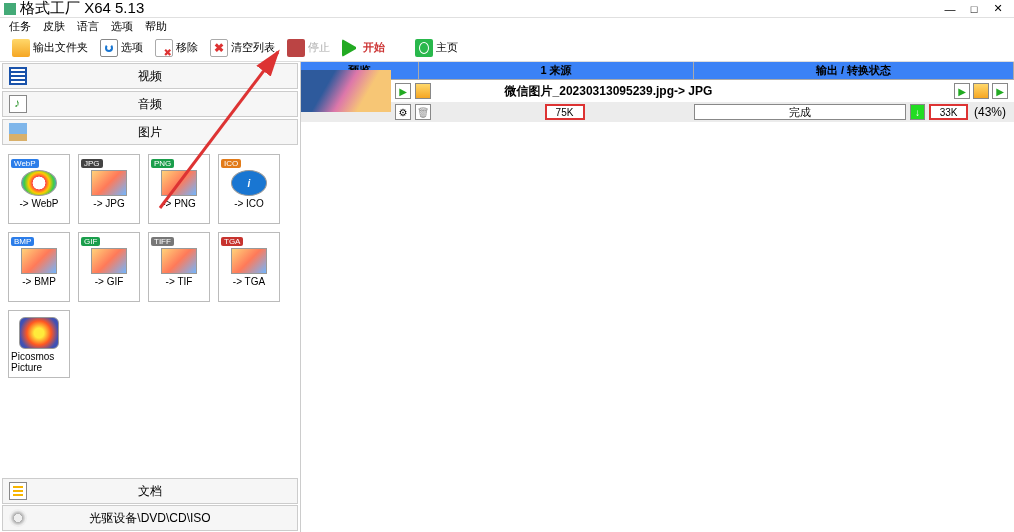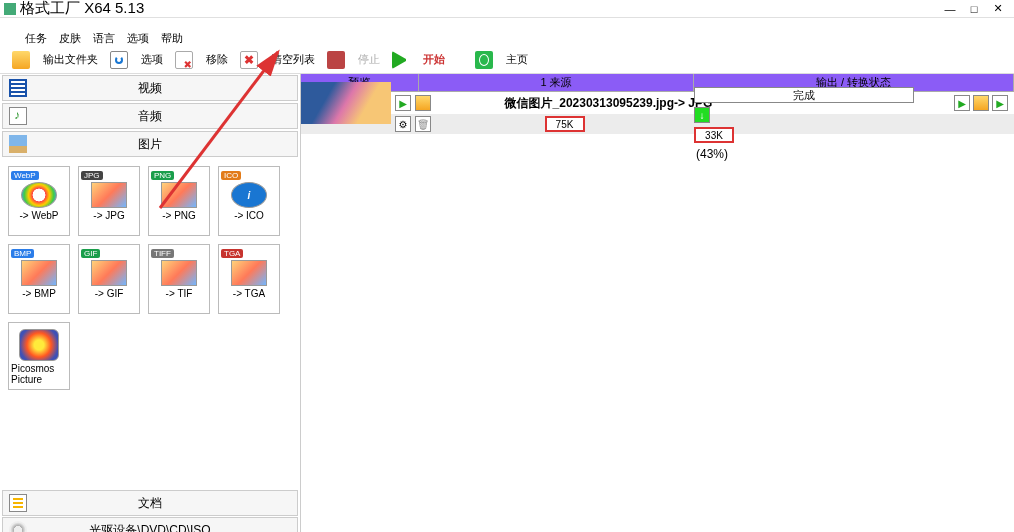--- a/index.html
+++ b/index.html
@@ -3,25 +3,25 @@
 <meta charset="utf-8">
 <style>
   * { box-sizing: border-box; margin: 0; padding: 0; font-family: "Microsoft YaHei", Arial, sans-serif; }
   body { width: 1014px; height: 532px; background: #fff; font-size: 11px; position: relative; overflow: hidden; }
   
   .titlebar { height: 18px; display: flex; align-items: center; padding: 0 4px; border-bottom: 1px solid #e0e0e0; }
   .titlebar .app-icon { width: 12px; height: 12px; background: #4a7; margin-right: 4px; }
   .titlebar .title { flex: 1; font-size: 15px; }
   .titlebar .win-btn { width: 24px; text-align: center; cursor: pointer; font-size: 11px; }
 
-  .menubar { height: 16px; display: flex; align-items: center; padding: 0 25px; gap: 12px; font-size: 11px; margin-top: 12px; }
+  .menubar { height: 16px; display: flex; align-items: center; padding: 0 9px; gap: 12px; font-size: 11px; }
   .menubar span { cursor: pointer; }
 
   .toolbar { height: 28px; display: flex; align-items: center; padding: 2px 8px; gap: 4px; border-bottom: 1px solid #ddd; }
-  .toolbar .tbtn { display: flex; align-items: center; gap: 13px; padding: 2px 4px; cursor: pointer; font-size: 11px; }
+  .toolbar .tbtn { display: flex; align-items: center; gap: 3px; padding: 2px 4px; cursor: pointer; font-size: 11px; }
   .tbtn .ico { width: 18px; height: 18px; display: flex; align-items: center; justify-content: center; border-radius: 2px; }
   .ico-folder { background: linear-gradient(#ffd86b,#f5a623); }
   .ico-option { background:#fff; border:1px solid #888; border-radius:50%; position:relative; }
   .ico-option::after{content:"";position:absolute;inset:4px;border:2px solid #1976d2;border-top-color:transparent;border-radius:50%;}
   .ico-remove { background:#fff; border:1px solid #aaa; position:relative;}
   .ico-remove::after{content:"✖";color:#d33;font-size:10px;position:absolute;right:0;bottom:-2px;}
   .ico-x { background:#fff; border:1px solid #aaa; color:#d33; font-weight:bold; font-size:12px;}
   .ico-stop { background:#b44; }
   .ico-play { width:0;height:0;border-left:14px solid #2a2;border-top:8px solid transparent;border-bottom:8px solid transparent;background:none;}
   .ico-globe { background:#29b84c; border-radius:50%; position:relative;}
@@ -48,21 +48,21 @@
   .tile .thumb { width:36px; height:26px; margin:2px 0; border:1px solid #999; background:linear-gradient(135deg,#ffd27a,#ff7a59,#72b6ff);}
   .tile.webp .thumb{background:radial-gradient(circle,#fff 30%,#f44 32%,#fc0 50%,#4c4 70%,#49f 90%);border-radius:50%;}
   .tile.ico .thumb{background:#1976d2;border-radius:50%;color:#fff;text-align:center;line-height:26px;font-style:italic;font-weight:bold;}
   .tile.picosmos{height:68px;}
   .tile.picosmos .thumb{width:40px;height:36px;background:radial-gradient(circle,#ffeb3b 20%,#ff5722 50%,#3f51b5 80%);border-radius:6px;}
   .tile .lbl { font-size:10px; }
 
   .bottom-cats { }
 
   .content { flex:1; display:flex; flex-direction:column; }
-  .listhead { height:18px; display:flex; background:#8b5cf6; border-bottom:1px solid #aaa;}
+  .listhead { height:18px; display:flex; background:#3b82f6; border-bottom:1px solid #aaa;font-weight:bold;}
   .listhead .col { border-right:1px solid #aaa; display:flex; align-items:center; justify-content:center; font-size:11px;}
   .col-prev{width:118px;} .col-src{flex:1;} .col-out{width:320px;}
   .thumb-cell{width:90px;height:42px;background:linear-gradient(120deg,#2e5a9c 30%,#d7a 50%,#f7c675 70%);}
   .mini-btns{display:flex;gap:4px;padding:0 4px;align-items:center;}
   .mini{width:16px;height:16px;border:1px solid #888;display:flex;align-items:center;justify-content:center;cursor:pointer;font-size:10px;background:#fff;}
   .mini.folder{background:linear-gradient(#ffd86b,#f5a623);}
   .mini.play{color:#2a2;}
   .mini.trash{color:#888;}
   .mini.down{background:#2d2;color:#fff;}
   
@@ -233,21 +233,21 @@
       </div>
       <div class="row-bot">
         <div style="width:90px"></div>
         <div class="mini-btns">
           <div class="mini">⚙</div>
           <div class="mini trash">🗑</div>
         </div>
         <div style="flex:1;display:flex;justify-content:center;">
           <div class="sizebox">75K</div>
         </div>
-        <div style="width:320px;display:flex;gap:4px;justify-content:flex-end;padding-right:0;flex-direction:column;">
+        <div style="width:320px;display:flex;align-items:center;gap:4px;justify-content:flex-end;padding-right:8px;">
           <div class="statusbox">完成</div>
           <div class="mini down">↓</div>
           <div class="sizebox">33K</div>
           <div class="pct">(43%)</div>
         </div>
       </div>
     </div>
   </div>
 </div>
 

